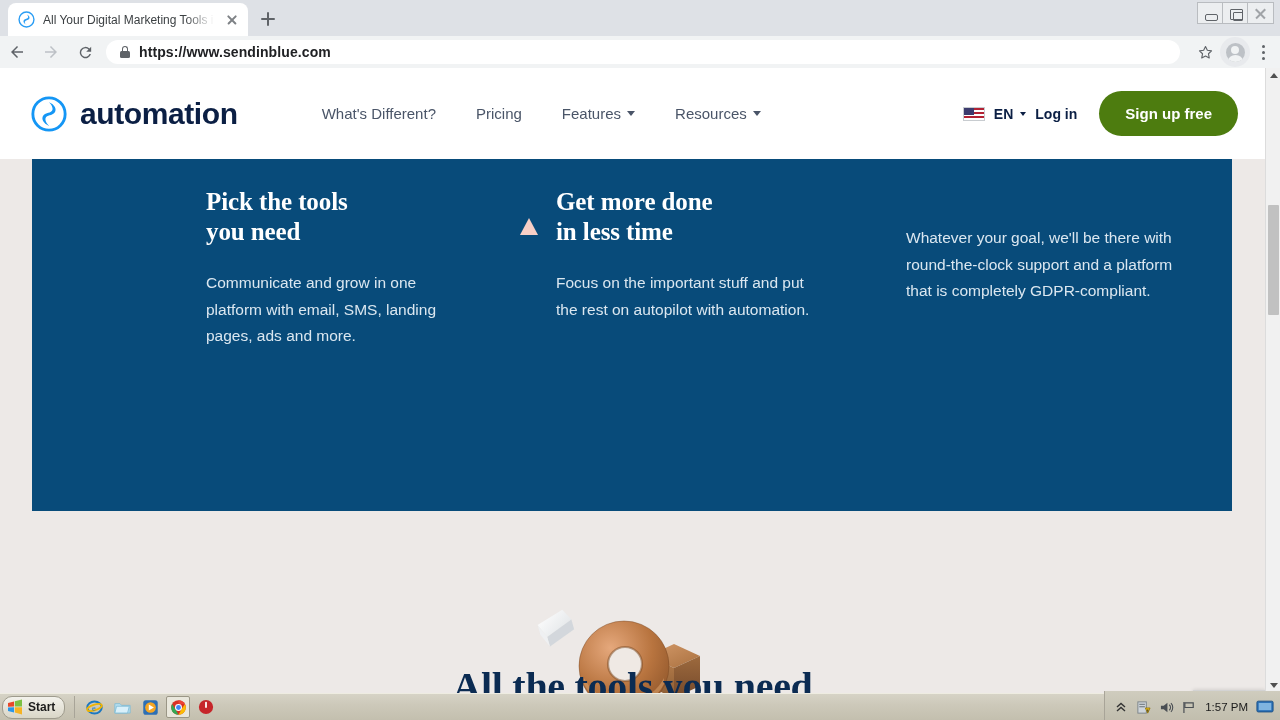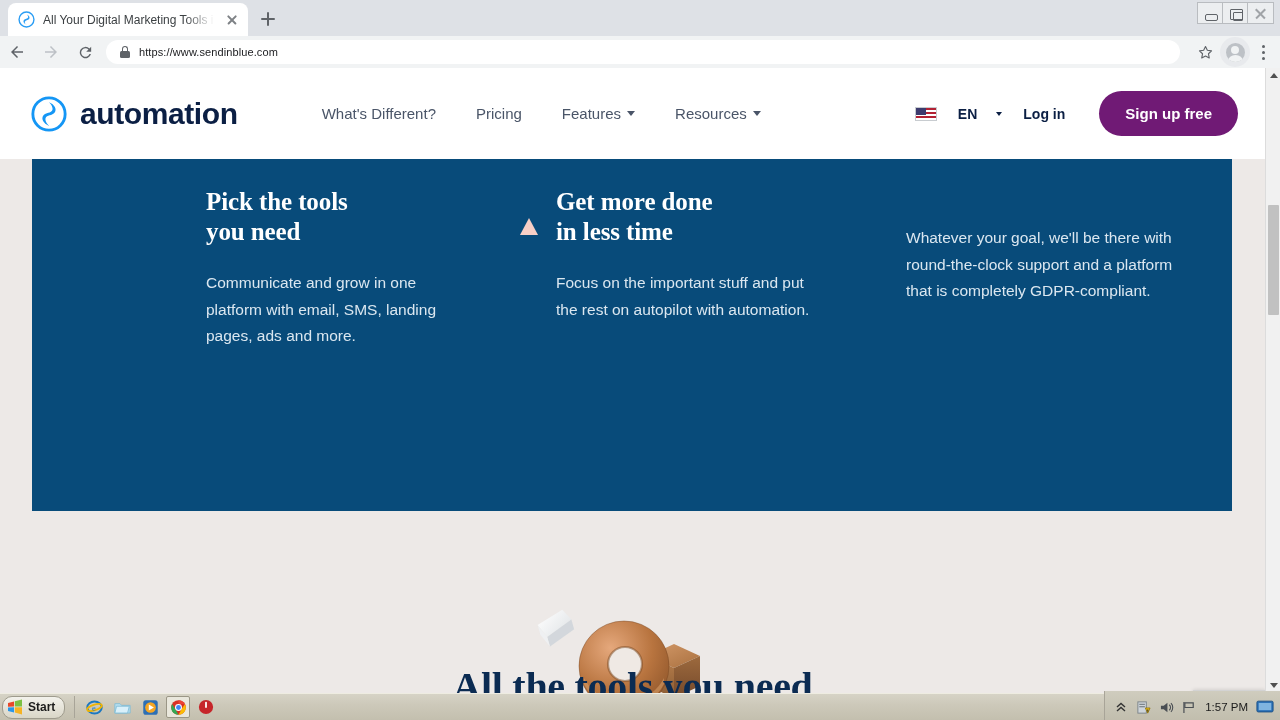--- a/index.html
+++ b/index.html
@@ -114,21 +114,21 @@
   .lock { width: 10px; height: 12px; position: relative; flex: 0 0 10px; }
   .lock-body {
     position: absolute; left: 0; bottom: 0; width: 10px; height: 7px;
     background: #5f6368; border-radius: 1.5px;
   }
   .lock-shackle {
     position: absolute; left: 2.2px; top: 0px; width: 5.6px; height: 6px;
     border: 1.5px solid #5f6368; border-bottom: none;
     border-radius: 3px 3px 0 0;
   }
-  .url { font-size: 11px; color: #202124; letter-spacing: .1px; }
+  .url { font-size: 14px; color: #202124; letter-spacing: .1px; font-weight: bold; }
   .tb-right { display: flex; align-items: center; gap: 0; padding-right: 4px; }
   .star {
     width: 30px; height: 30px; display:flex; align-items:center; justify-content:center;
     border-radius: 50%;
   }
   .avatar-btn {
     width: 30px; height: 30px; display:flex; align-items:center; justify-content:center;
     border-radius: 50%; background: #e8eaed;
   }
   .avatar-circ {
@@ -169,21 +169,21 @@
     font-size: 15px; color: #4a5568; white-space: nowrap;
     display: flex; align-items: center; gap: 6px;
   }
   .caret {
     width: 0; height: 0; border-left: 4px solid transparent;
     border-right: 4px solid transparent; border-top: 5px solid #4a5568;
     display: inline-block;
   }
   .header-right {
     margin-left: auto; margin-right: 27px;
-    display: flex; align-items: center; gap: 12px;
+    display: flex; align-items: center; gap: 0;
   }
   .flag {
     width: 22px; height: 14px; position: relative; overflow: hidden;
     border: 1px solid #c8ccd0; margin-right: 9px; background: #fff;
   }
   .flag .stripes {
     position: absolute; inset: 0;
     background: repeating-linear-gradient(
       to bottom, #b22234 0 2px, #ffffff 2px 4px);
   }
@@ -192,21 +192,21 @@
     background: #3c3b6e;
   }
   .lang { font-size: 14px; font-weight: bold; color: #0b1f44; }
   .lang-caret {
     width:0;height:0;border-left:3.5px solid transparent;border-right:3.5px solid transparent;
     border-top:4.5px solid #0b1f44; margin: 0 9px 0 7px;
   }
   .login { font-size: 14px; font-weight: bold; color: #0b1f44; }
   .signup {
     margin-left: 22px;
-    background: #701a75;
+    background: #4d7c0f;
     color: #ffffff; font-size: 15px; font-weight: bold;
     border-radius: 30px;
     padding: 14px 26px;
     white-space: nowrap;
   }
 
   
   .band {
     position: absolute; left: 32px; top: 91px; width: 1200px; height: 352px;
     background: #084b7a;

